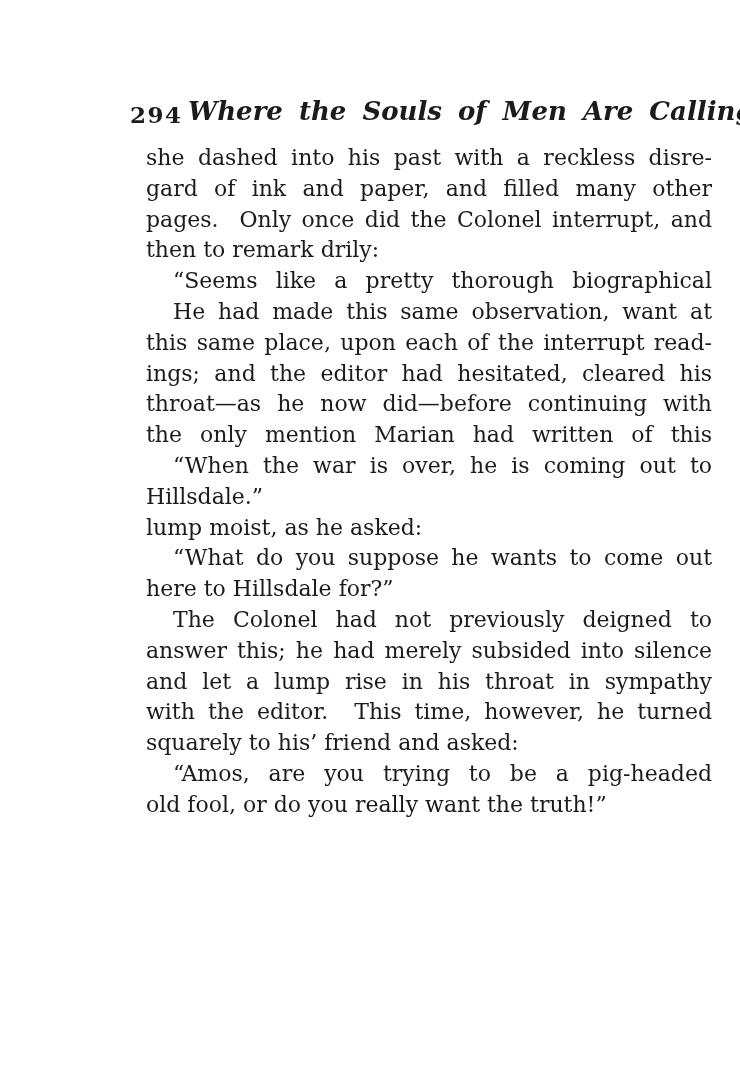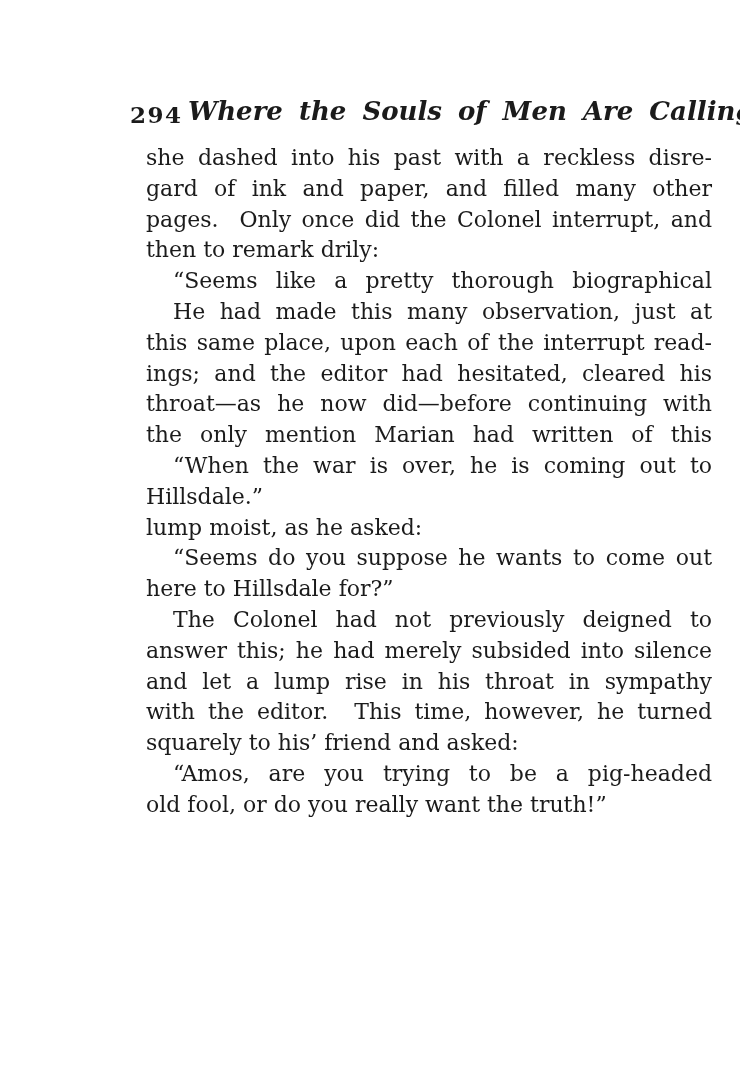--- a/index.html
+++ b/index.html
@@ -71,29 +71,29 @@
     <span class="page-number">294</span>
     <span class="running-title">Where the Souls of Men Are Calling</span>
   </div>
 
   <div class="page-body">
     <div class="line">she dashed into his past with a reckless disre-</div>
     <div class="line">gard of ink and paper, and filled many other</div>
     <div class="line">pages.&nbsp; Only once did the Colonel interrupt, and</div>
     <div class="line end">then to remark drily:</div>
     <div class="line indent">“Seems like a pretty thorough biographical</div>
-    <div class="line indent">He had made this many observation, just at</div>
+    <div class="line indent">He had made this same observation, want at</div>
     <div class="line">this same place, upon each of the interrupt read-</div>
     <div class="line">ings; and the editor had hesitated, cleared his</div>
     <div class="line">throat—as he now did—before continuing with</div>
     <div class="line">the only mention Marian had written of this</div>
     <div class="line indent">“When the war is over, he is coming out to</div>
     <div class="line end">Hillsdale.”</div>
     <div class="line end">lump moist, as he asked:</div>
-    <div class="line indent">“Seems do you suppose he wants to come out</div>
+    <div class="line indent">“What do you suppose he wants to come out</div>
     <div class="line end">here to Hillsdale for?”</div>
     <div class="line indent">The Colonel had not previously deigned to</div>
     <div class="line">answer this; he had merely subsided into silence</div>
     <div class="line">and let a lump rise in his throat in sympathy</div>
     <div class="line">with the editor.&nbsp; This time, however, he turned</div>
     <div class="line end">squarely to his’ friend and asked:</div>
     <div class="line indent">“Amos, are you trying to be a pig-headed</div>
     <div class="line end">old fool, or do you really want the truth!”</div>
   </div>
 

